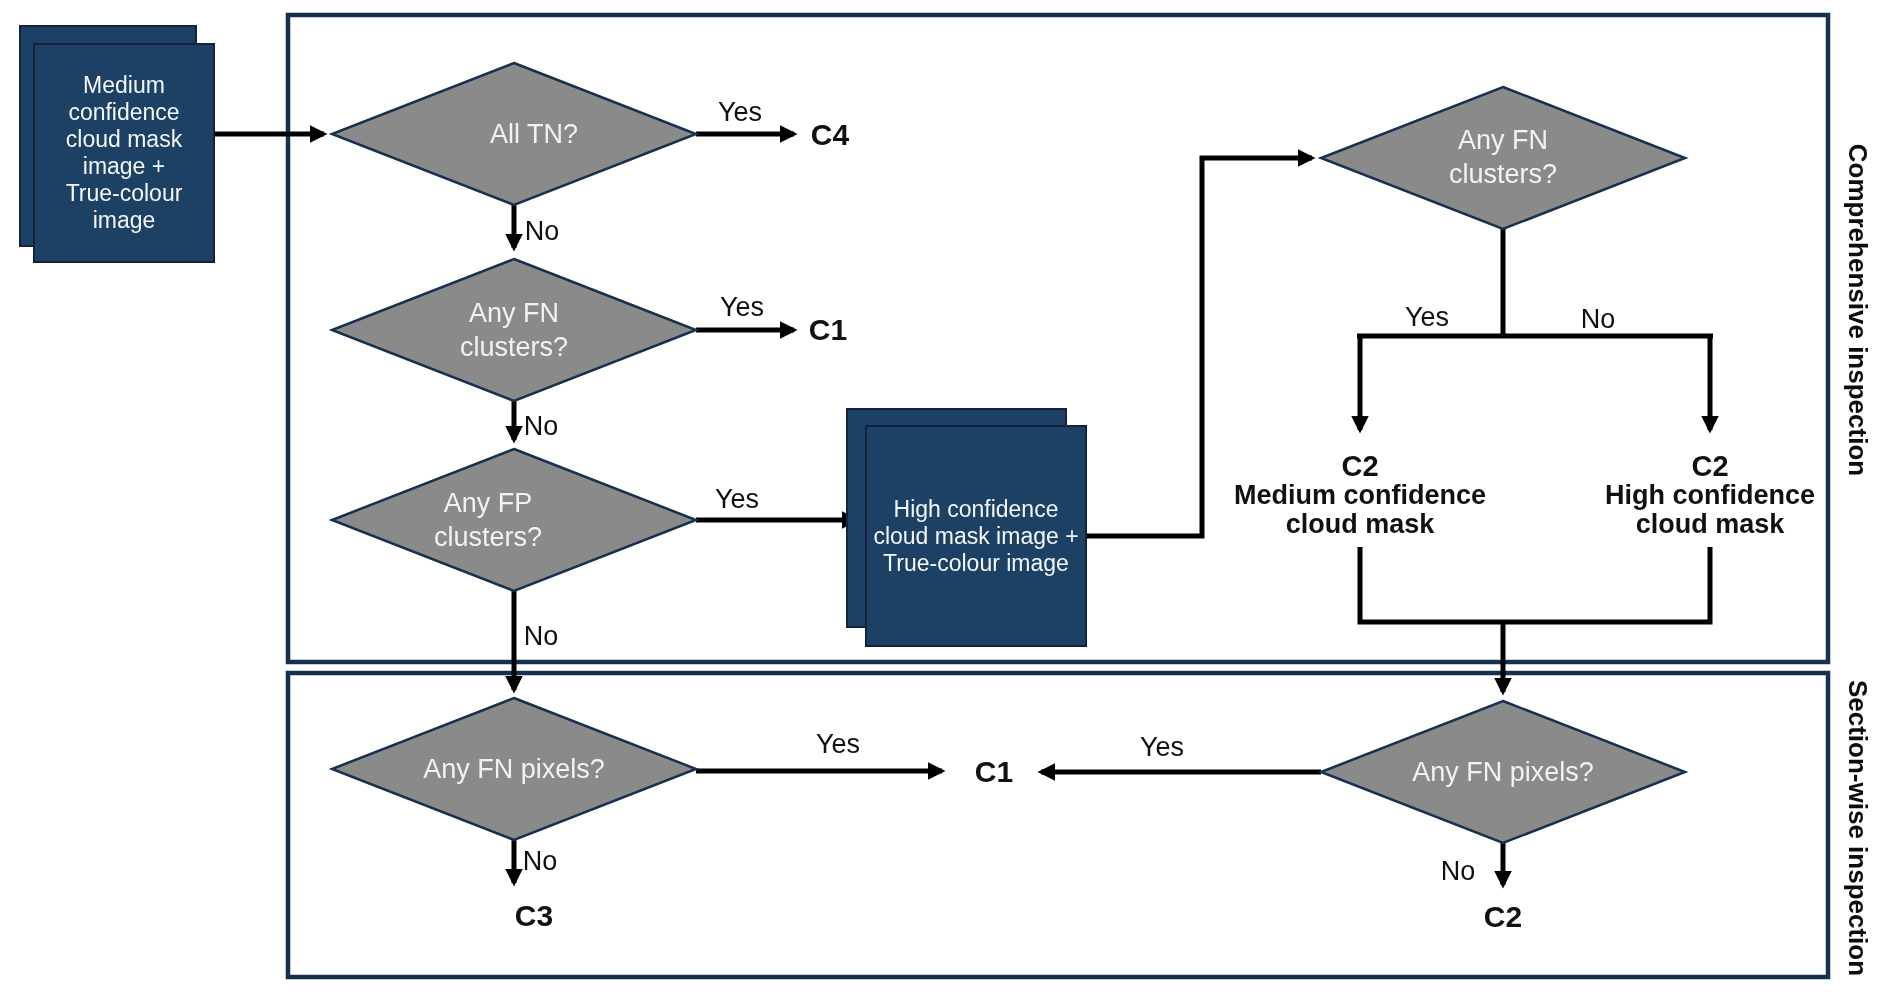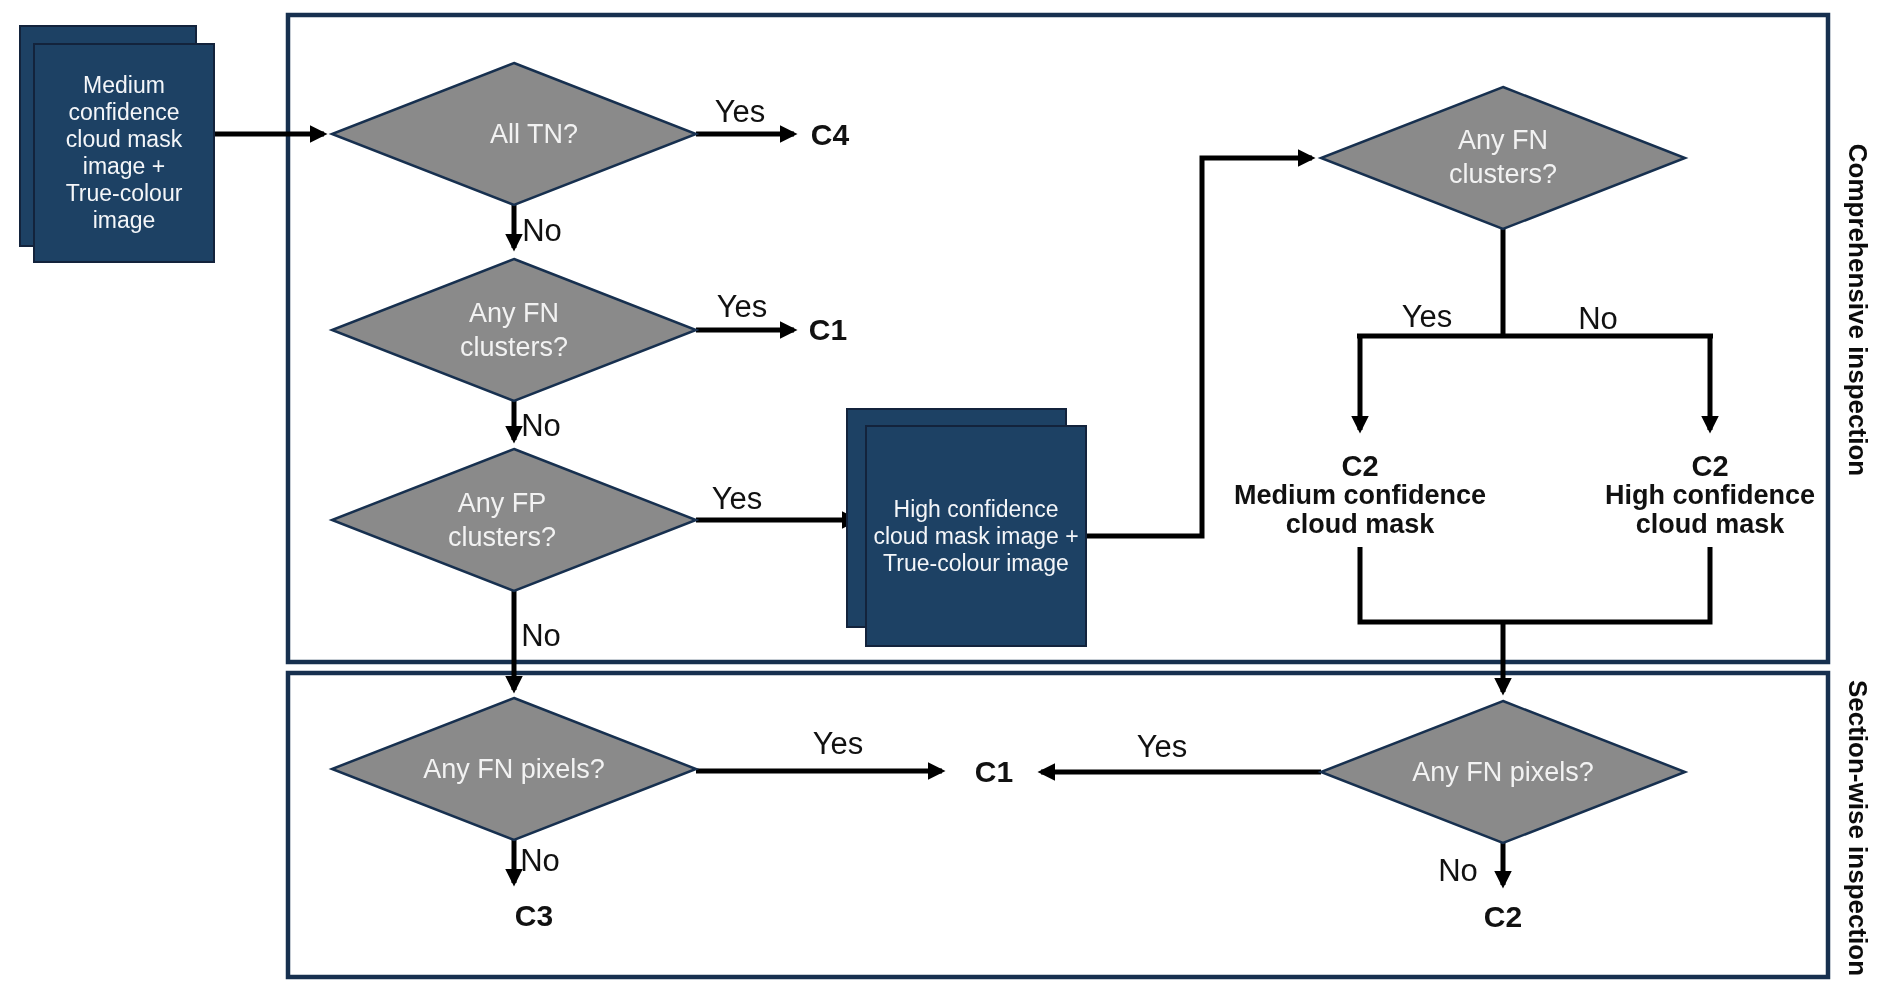--- a/index.html
+++ b/index.html
@@ -7,21 +7,21 @@
     position:relative;width:1881px;height:1005px;background:#fff;overflow:hidden;
     font-family:"Liberation Sans", sans-serif;
   }
   .stage svg{position:absolute;left:0;top:0;}
   .panel{fill:none;stroke:var(--outline,#17304f);stroke-width:4.5;}
   .diamond{fill:var(--diamond-fill,#8a8a8a);stroke:var(--outline,#17304f);stroke-width:2.5;}
   .edge{fill:none;stroke:var(--arrow,#000);stroke-width:5;stroke-linejoin:miter;}
   .arrhead{fill:var(--arrow,#000);stroke:none;}
   .lbl{position:absolute;transform:translate(-50%,-50%);white-space:nowrap;text-align:center;}
   .dlabel{font-size:27px;line-height:34px;color:var(--diamond-text,#f2f2f2);}
-  .yn{font-size:31px;color:var(--label-text,#111);}
+  .yn{font-size:27px;color:var(--label-text,#111);}
   .outcome{font-size:30px;font-weight:bold;color:var(--label-text,#111);text-align:right;}
   .outcome-block{font-size:27px;line-height:29px;font-weight:bold;color:var(--label-text,#111);}
   .outcome-block .code{font-size:29px;}
   .side-label{
     position:absolute;transform:translate(-50%,-50%);
     writing-mode:vertical-rl;text-orientation:mixed;
     font-size:26px;font-weight:bold;color:#0c0c0c;white-space:nowrap;
   }
   .box-back,.box-front{position:absolute;background:var(--box-fill,#1d4164);border:2px solid #13233c;box-sizing:border-box;}
   .box-front{display:flex;align-items:center;justify-content:center;}
@@ -88,21 +88,21 @@
     </div>
   </div>
 
   <div class="lbl dlabel" style="left:514px;top:134px;margin-left:20px;">
     <div>All TN?</div>
   </div>
   <div class="lbl dlabel" style="left:514px;top:330px;">
     <div>Any FN</div>
     <div>clusters?</div>
   </div>
-  <div class="lbl dlabel" style="left:502px;top:520px;">
+  <div class="lbl dlabel" style="left:488px;top:520px;">
     <div>Any FP</div>
     <div>clusters?</div>
   </div>
   <div class="lbl dlabel" style="left:514px;top:769px;">
     <div>Any FN pixels?</div>
   </div>
   <div class="lbl dlabel" style="left:1503px;top:157px;">
     <div>Any FN</div>
     <div>clusters?</div>
   </div>

